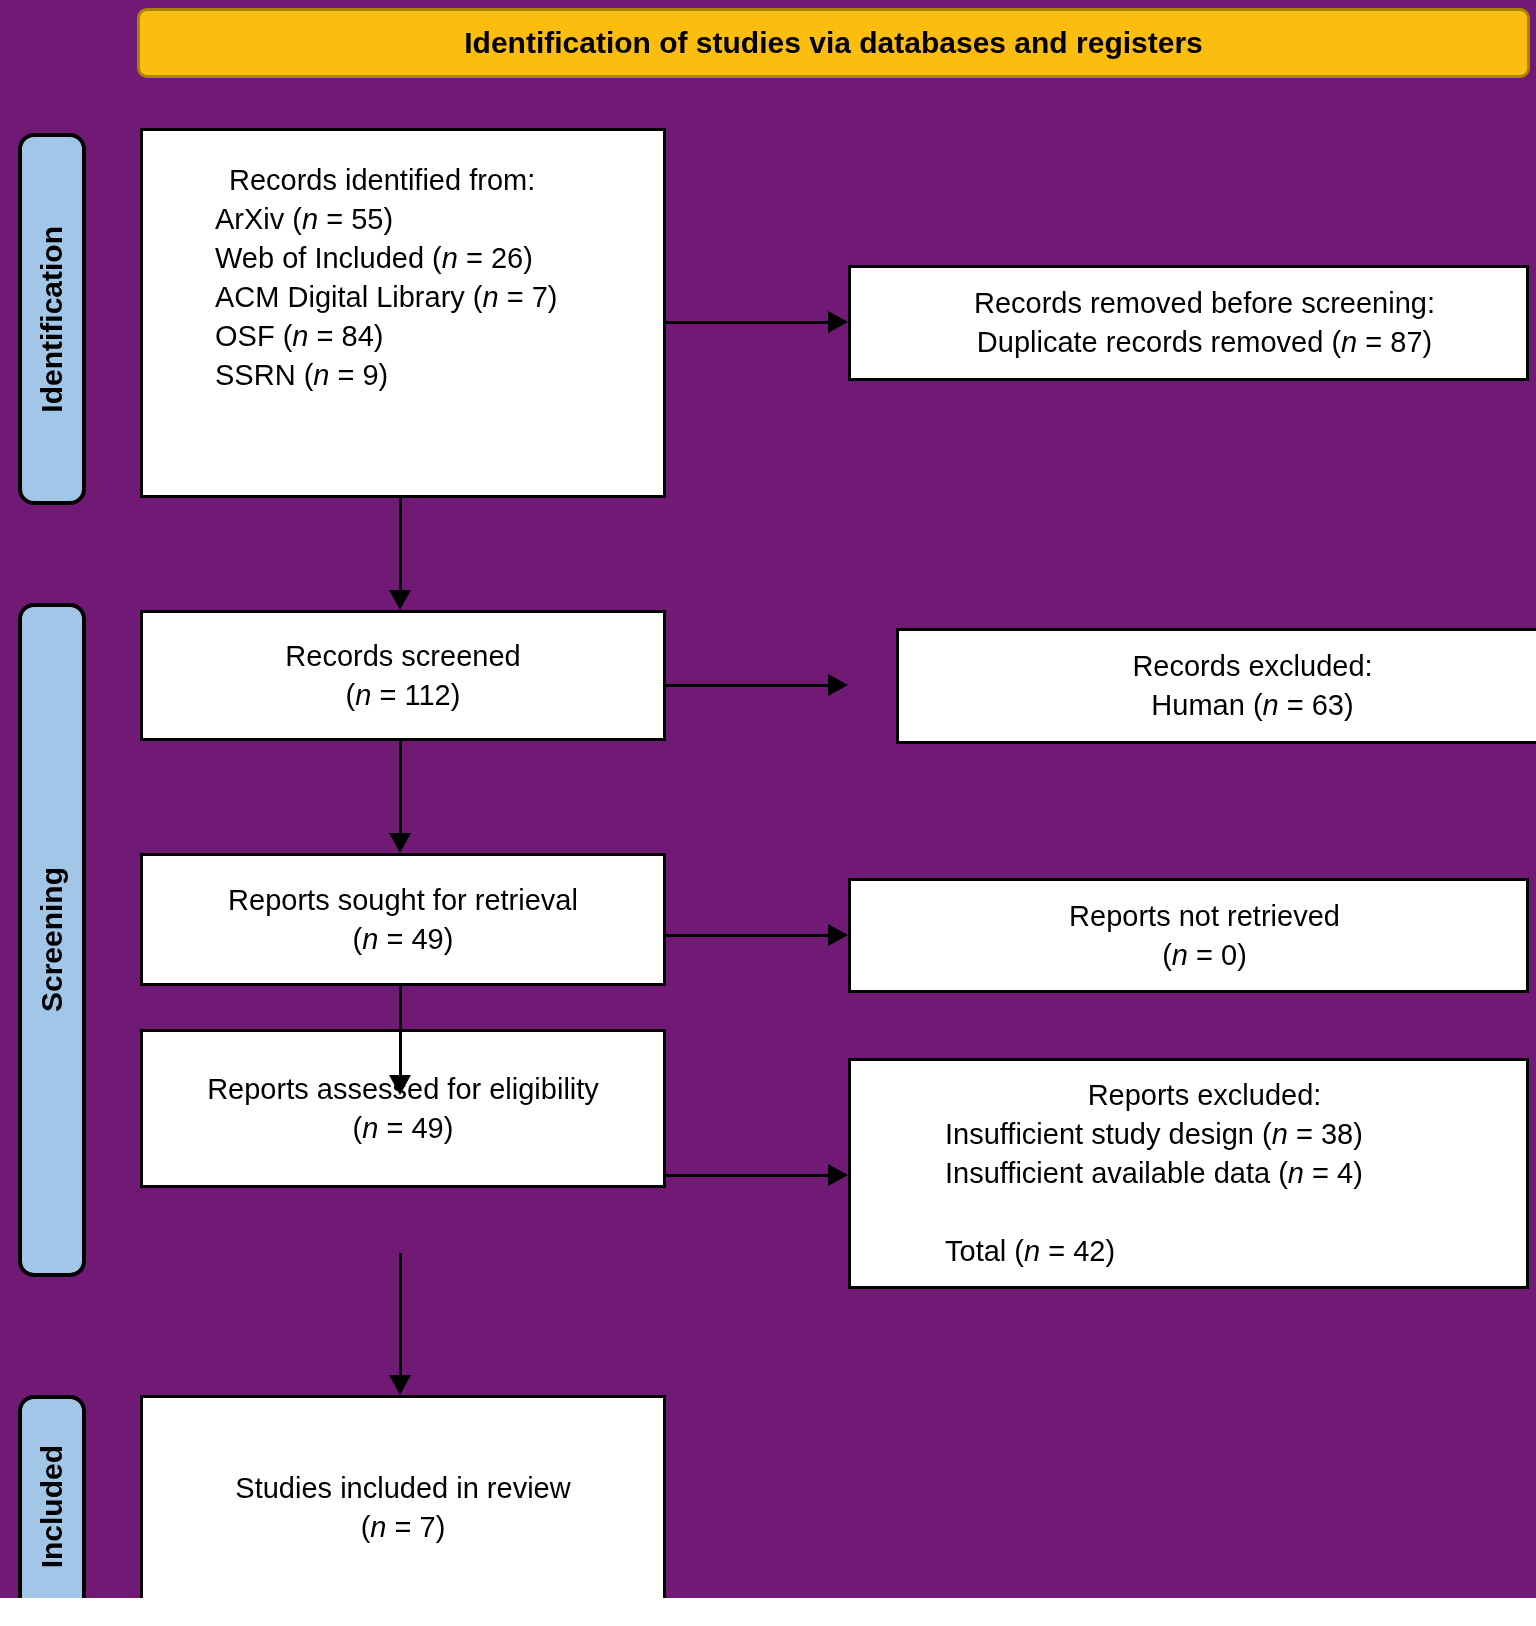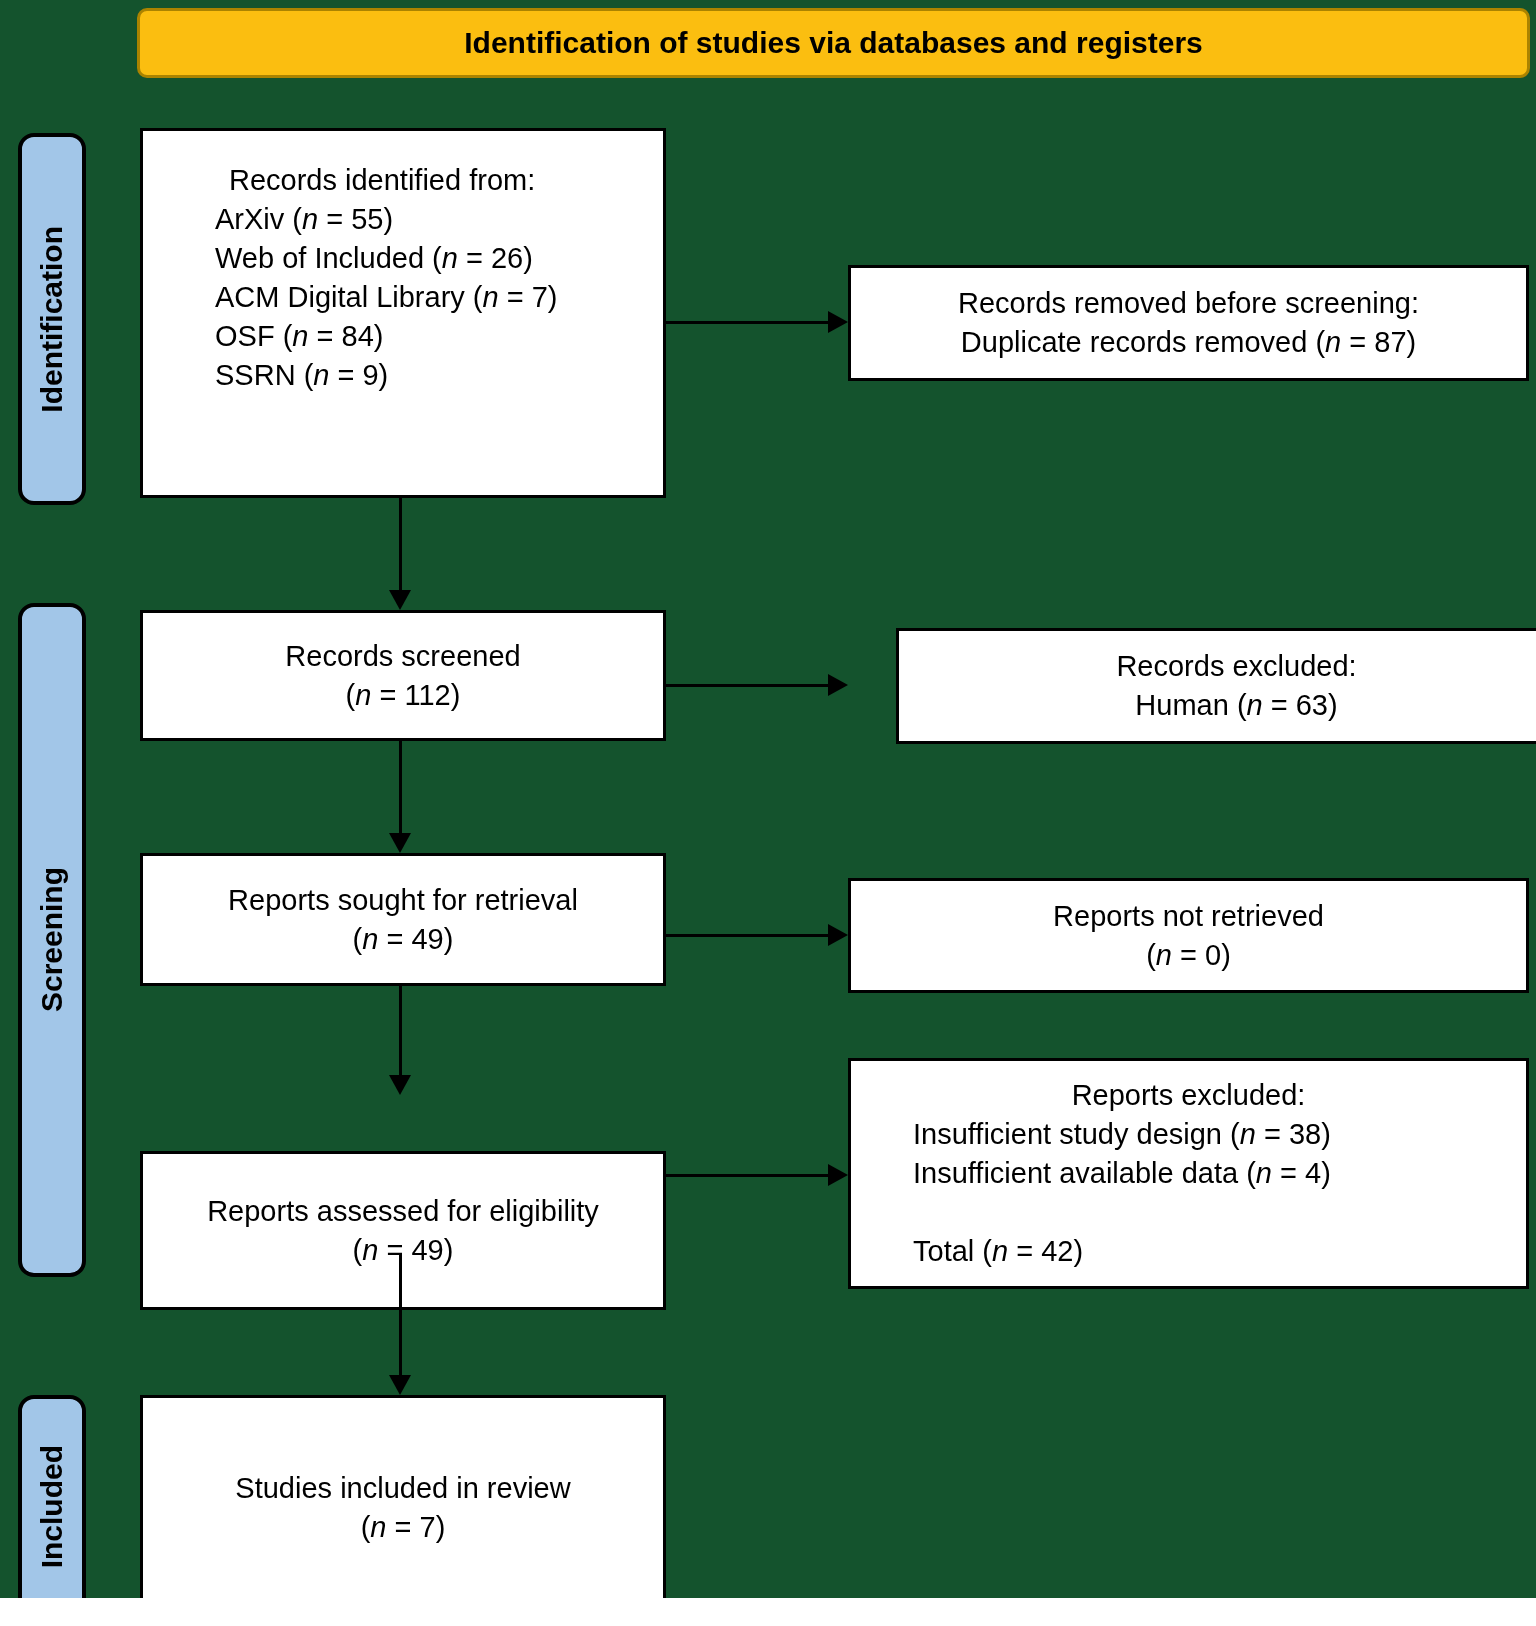--- a/index.html
+++ b/index.html
@@ -1,17 +1,17 @@
 <!DOCTYPE html>
 <html><head>
 <meta charset="utf-8">
 <style>
   html,body{margin:0;padding:0;background:#fff;}
   .page{
-    position:relative;width:1536px;height:1598px;background:#14532d;
+    position:relative;width:1536px;height:1598px;background:#701a75;
     font-family:"Liberation Sans",sans-serif;color:#000;overflow:hidden;
   }
   .banner{
     position:absolute;left:137px;top:8px;width:1393px;height:70px;
     background:#FBBE10;border:3px solid #AB8300;border-radius:10px;
     box-sizing:border-box;display:flex;align-items:center;justify-content:center;
     font-size:30px;font-weight:bold;
   }
   .stage{
     position:absolute;left:18px;width:68px;background:#A2C6E8;
@@ -23,25 +23,25 @@
   #stage-included{top:1395px;height:223px;}
   .stage-label{
     writing-mode:vertical-rl;transform:rotate(180deg);
     font-size:30px;font-weight:bold;white-space:nowrap;
   }
   .box{
     position:absolute;background:#fff;border:3px solid #000;box-sizing:border-box;
     font-size:29px;line-height:39px;
   }
   .main-col{left:140px;width:526px;}
-  .right-col{left:848px;width:681px;}
+  .right-col{left:848px;width:681px;padding-left:32px;}
   #box-identified{top:128px;height:370px;padding:30px 8px 0 72px;}
   #box-screened{top:610px;height:131px;}
   #box-sought{top:853px;height:133px;}
-  #box-assessed{top:1151px;height:159px;}
+  #box-assessed{top:1029px;height:159px;}
   #box-included{top:1395px;height:226px;}
   #box-removed{top:265px;height:116px;}
   #box-excluded-records{top:628px;height:116px;margin-left:48px;}
   #box-not-retrieved{top:878px;height:115px;}
   #box-excluded-reports{top:1058px;height:231px;display:flex;flex-direction:column;justify-content:center;}
   .center-box{display:flex;flex-direction:column;align-items:center;justify-content:center;text-align:center;}
   .line{white-space:nowrap;}
   .line.blank{height:39px;}
   .indent{padding-left:14px;}
   .left-pad{padding-left:62px;text-align:left;}

